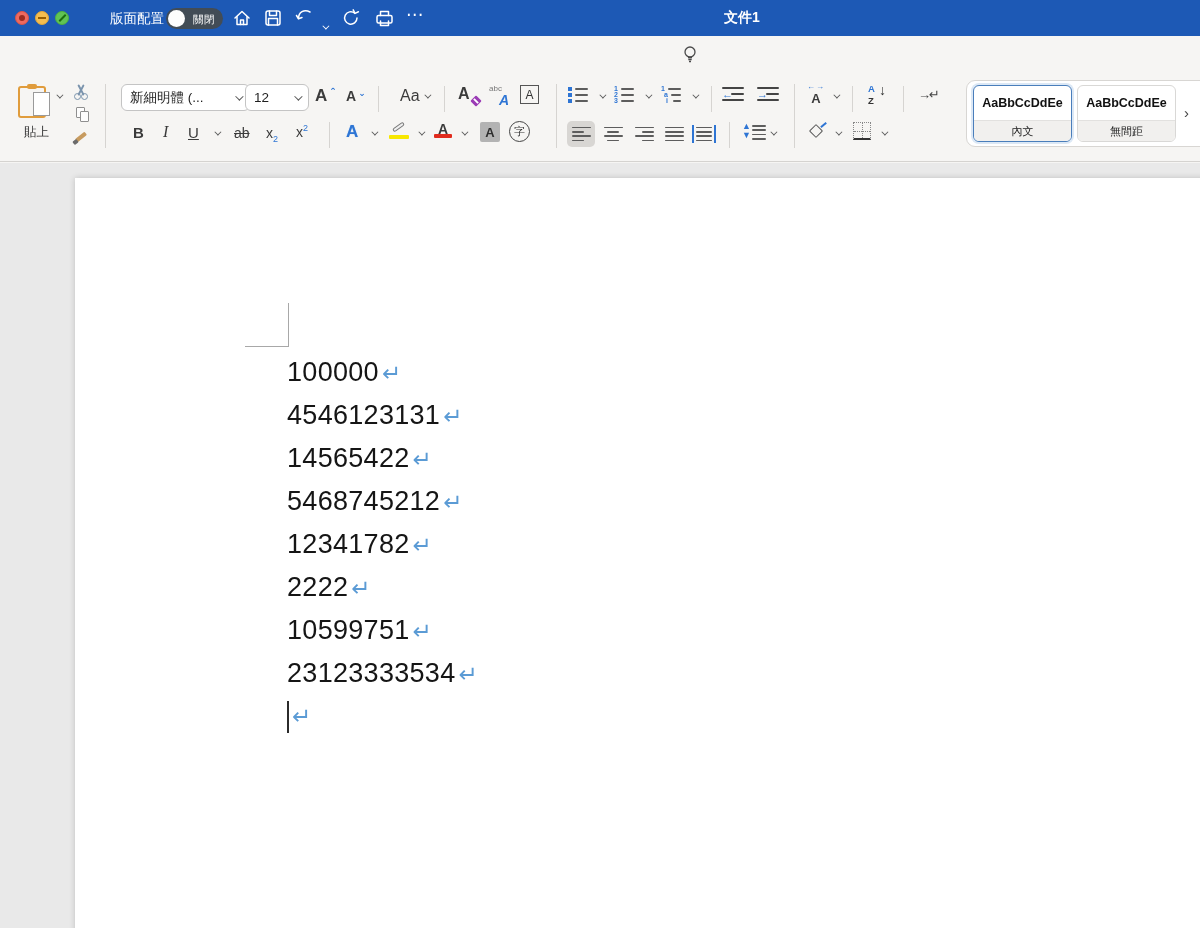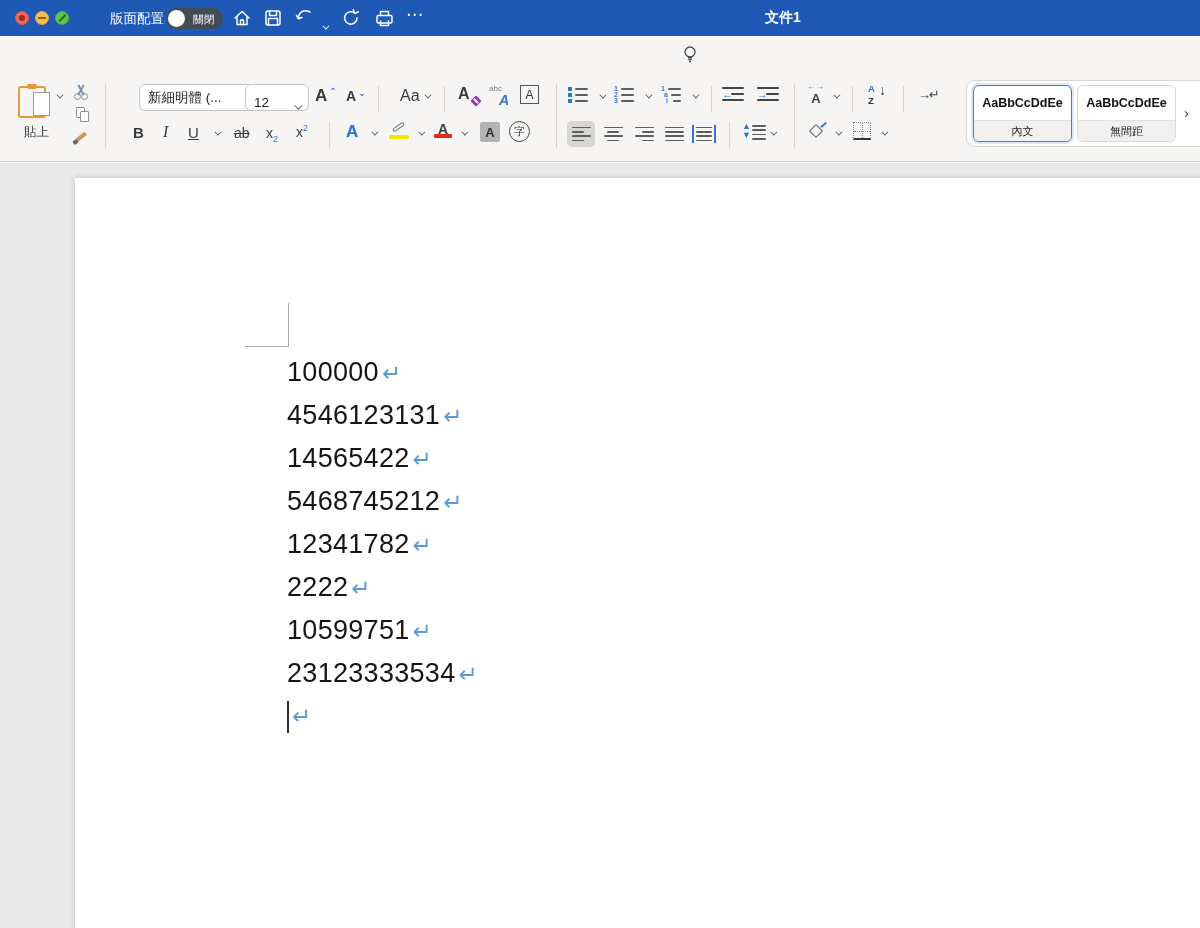--- a/index.html
+++ b/index.html
@@ -18,21 +18,21 @@
   .tl-grn::after { content:""; width:9px; height:2px; background:#1c6e0d; transform:rotate(-45deg); }
   .tb-label { position:absolute; top:10px; color:#fff; font-size:13.5px; }
   #autosave-toggle { position:absolute; left:166px; top:8px; width:57px; height:21px; border-radius:11px; background:#424c56; display:flex; align-items:center; }
   #autosave-toggle .knob { position:absolute; left:2px; top:2px; width:17px; height:17px; border-radius:50%; background:#fdfdfd; }
   #autosave-toggle .state { position:absolute; right:8px; top:5px; color:#fff; font-size:10.5px; letter-spacing:0.5px; }
   .tb-icon { position:absolute; top:7px; width:22px; height:22px; display:flex; align-items:center; justify-content:center; }
   .tb-icon svg { stroke:#fff; fill:none; stroke-width:1.5; stroke-linecap:round; stroke-linejoin:round; }
   .tb-chev { position:absolute; top:16px; width:7px; height:7px; }
   .chevron { display:inline-block; width:6px; height:6px; border-right:1.5px solid; border-bottom:1.5px solid; transform:rotate(45deg) translateY(-2px); }
   .tb-chev .chevron { border-color:#fff; width:5px; height:5px; }
-  #window-title { position:absolute; left:703px; top:9px; width:160px; text-align:center; color:#fff; font-size:14px; font-weight:700; }
+  #window-title { position:absolute; left:662px; top:9px; width:160px; text-align:center; color:#fff; font-size:14px; font-weight:700; }
   #more-dots { position:absolute; left:406px; top:4px; color:#fff; font-size:17px; letter-spacing:2px; }
 
   
   #tabbar { position:absolute; left:0; top:36px; width:1200px; height:36px; background:#f6f5f3; display:flex; align-items:center; gap:27px; padding-left:14px; }
   .tab { position:relative; font-size:15px; color:#2b2b2b; white-space:nowrap; cursor:default; }
   .tab.active { color:#1a1a1a; font-weight:700; }
   .tab.active::after { content:""; position:absolute; left:0; right:0; bottom:-7px; height:3px; border-radius:2px; background:#1d59b5; }
   #tabbar span.tab:nth-of-type(7) { margin-left:18px; }
   #tabbar span.tab:nth-of-type(11) { margin-left:13px; }
   #bulb { position:absolute; left:682px; top:45px; }
@@ -231,25 +231,25 @@
         </span>
       </span>
     <span class="ri" style="left:73px; top:57px;">
         <span class="brush">
           <i></i>
           <i></i>
         </span>
       </span>
     <span class="vdiv" style="left:105px; top:12px; height:64px;"></span>
 
-    <div class="combo" style="left:139px; top:12px; width:129px;">
+    <div class="combo" style="left:121px; top:12px; width:129px;">
       <span>新細明體 (...</span>
       <span class="chevron" style="border-color:#555;"></span>
     </div>
-    <div class="combo" style="left:245px; top:12px; width:64px;align-items:flex-end;">
+    <div class="combo" style="left:245px; top:12px; width:64px;">
       <span>12</span>
       <span class="chevron" style="border-color:#555;"></span>
     </div>
     <span class="ri" style="left:315px; top:14px;">
         <span class="bigA">A</span>
         <span class="smallcaret">⌃</span>
       </span>
     <span class="ri" style="left:346px; top:16px;">
         <span class="bigA" style="font-size:14px;">A</span>
         <span class="smallcaret" style="top:-3px;">⌄</span>

